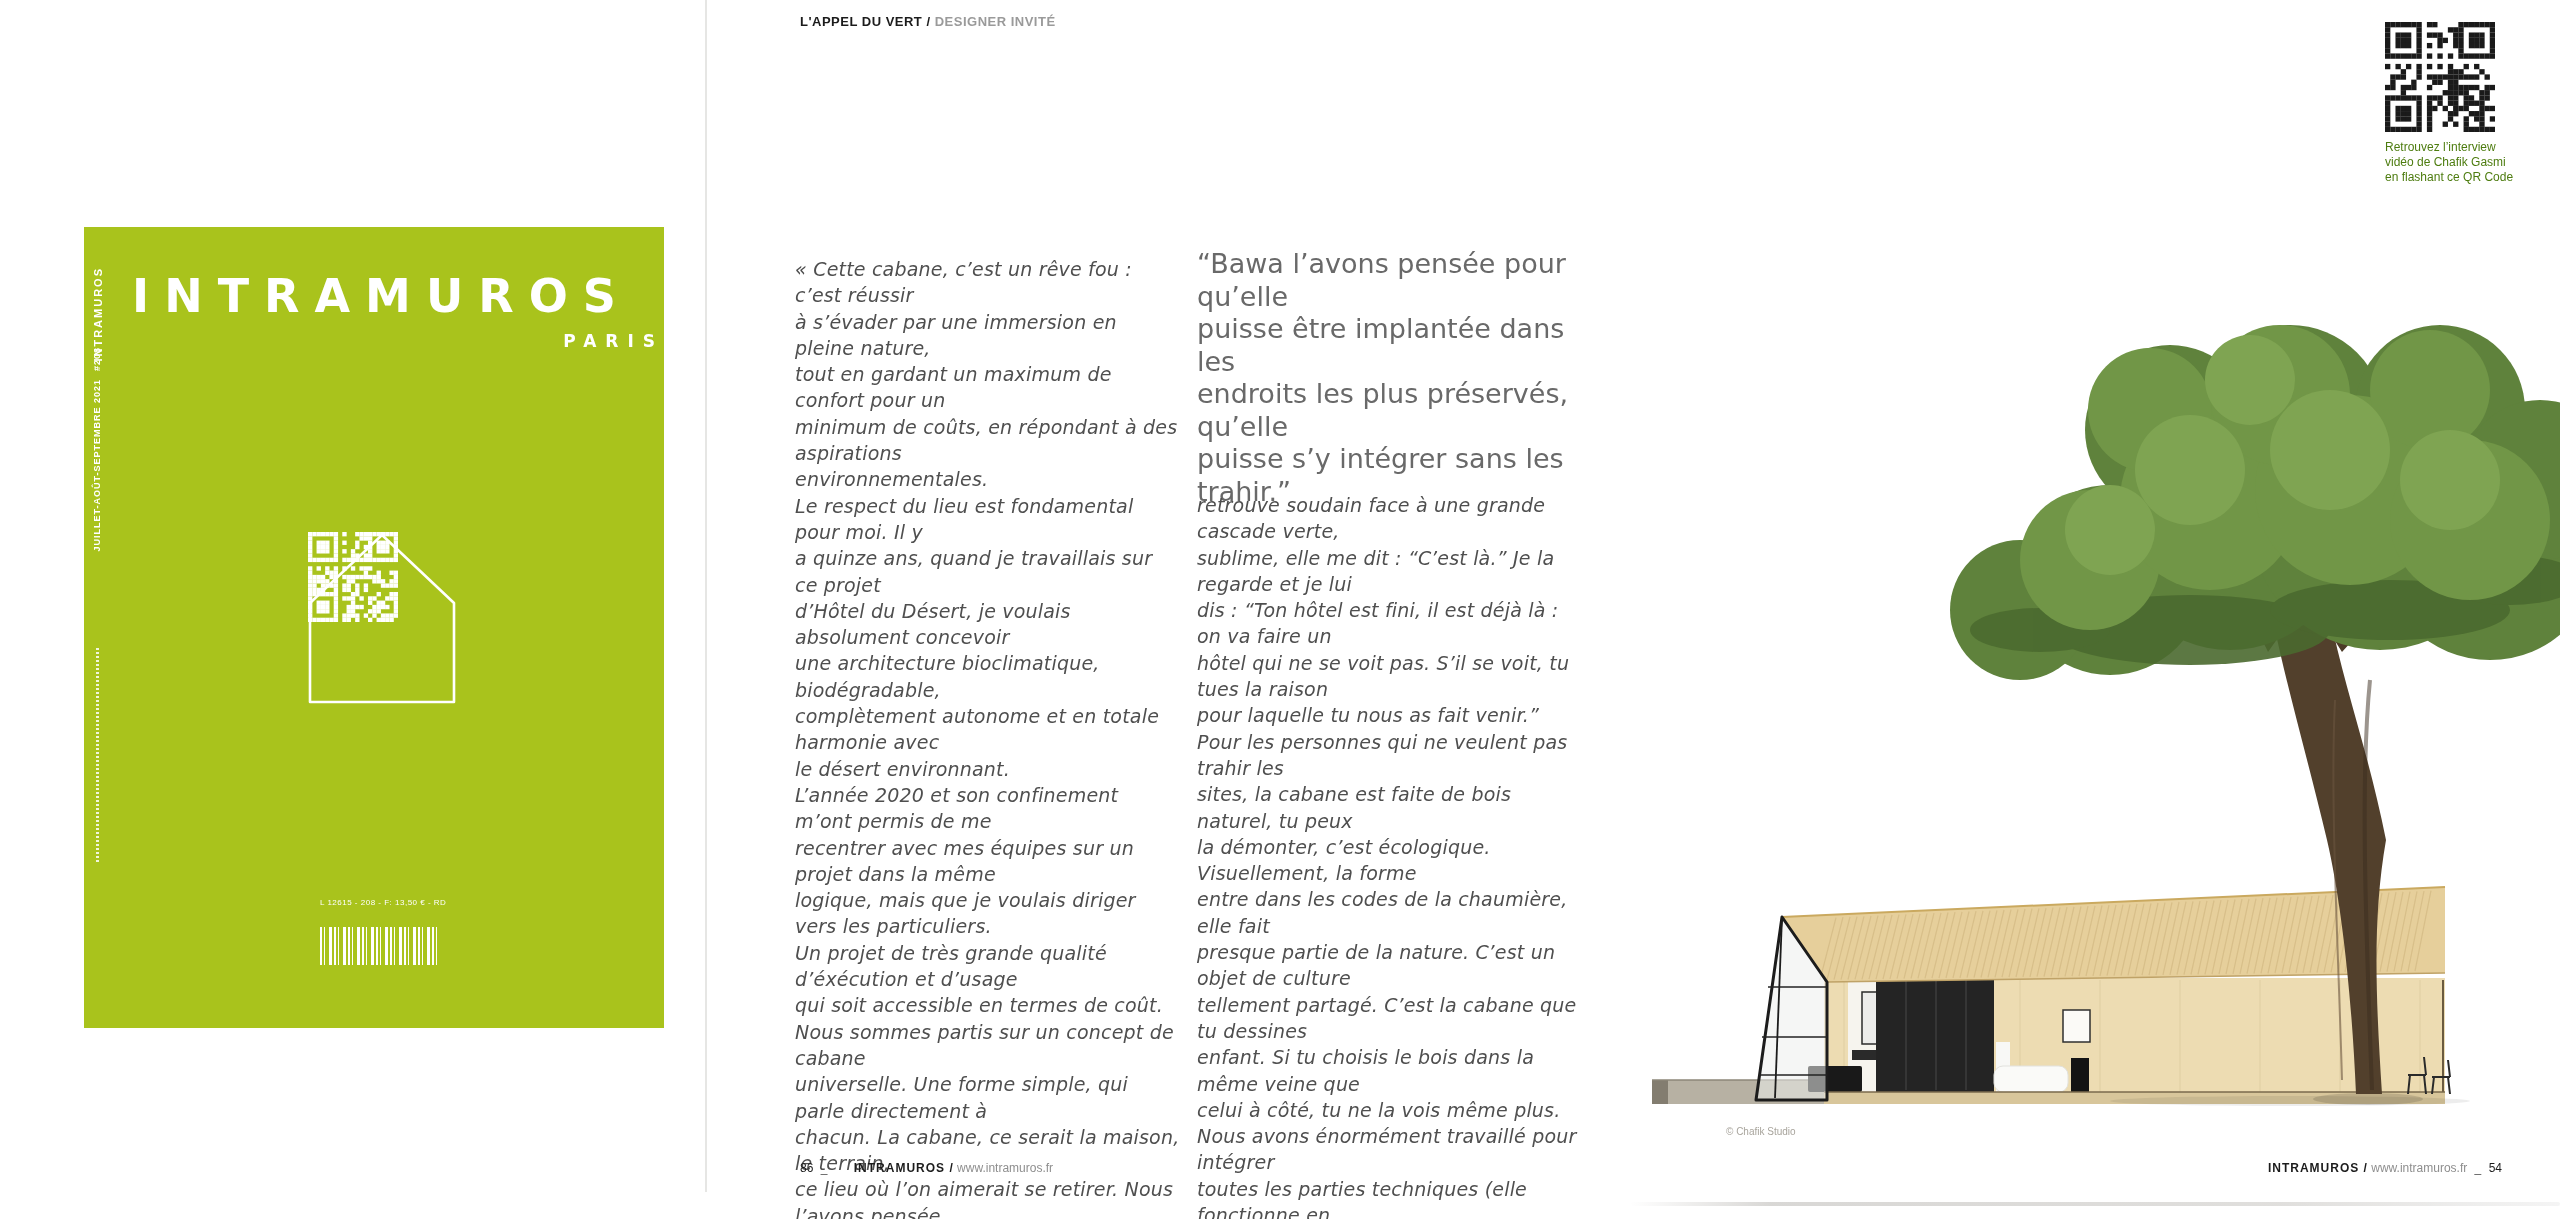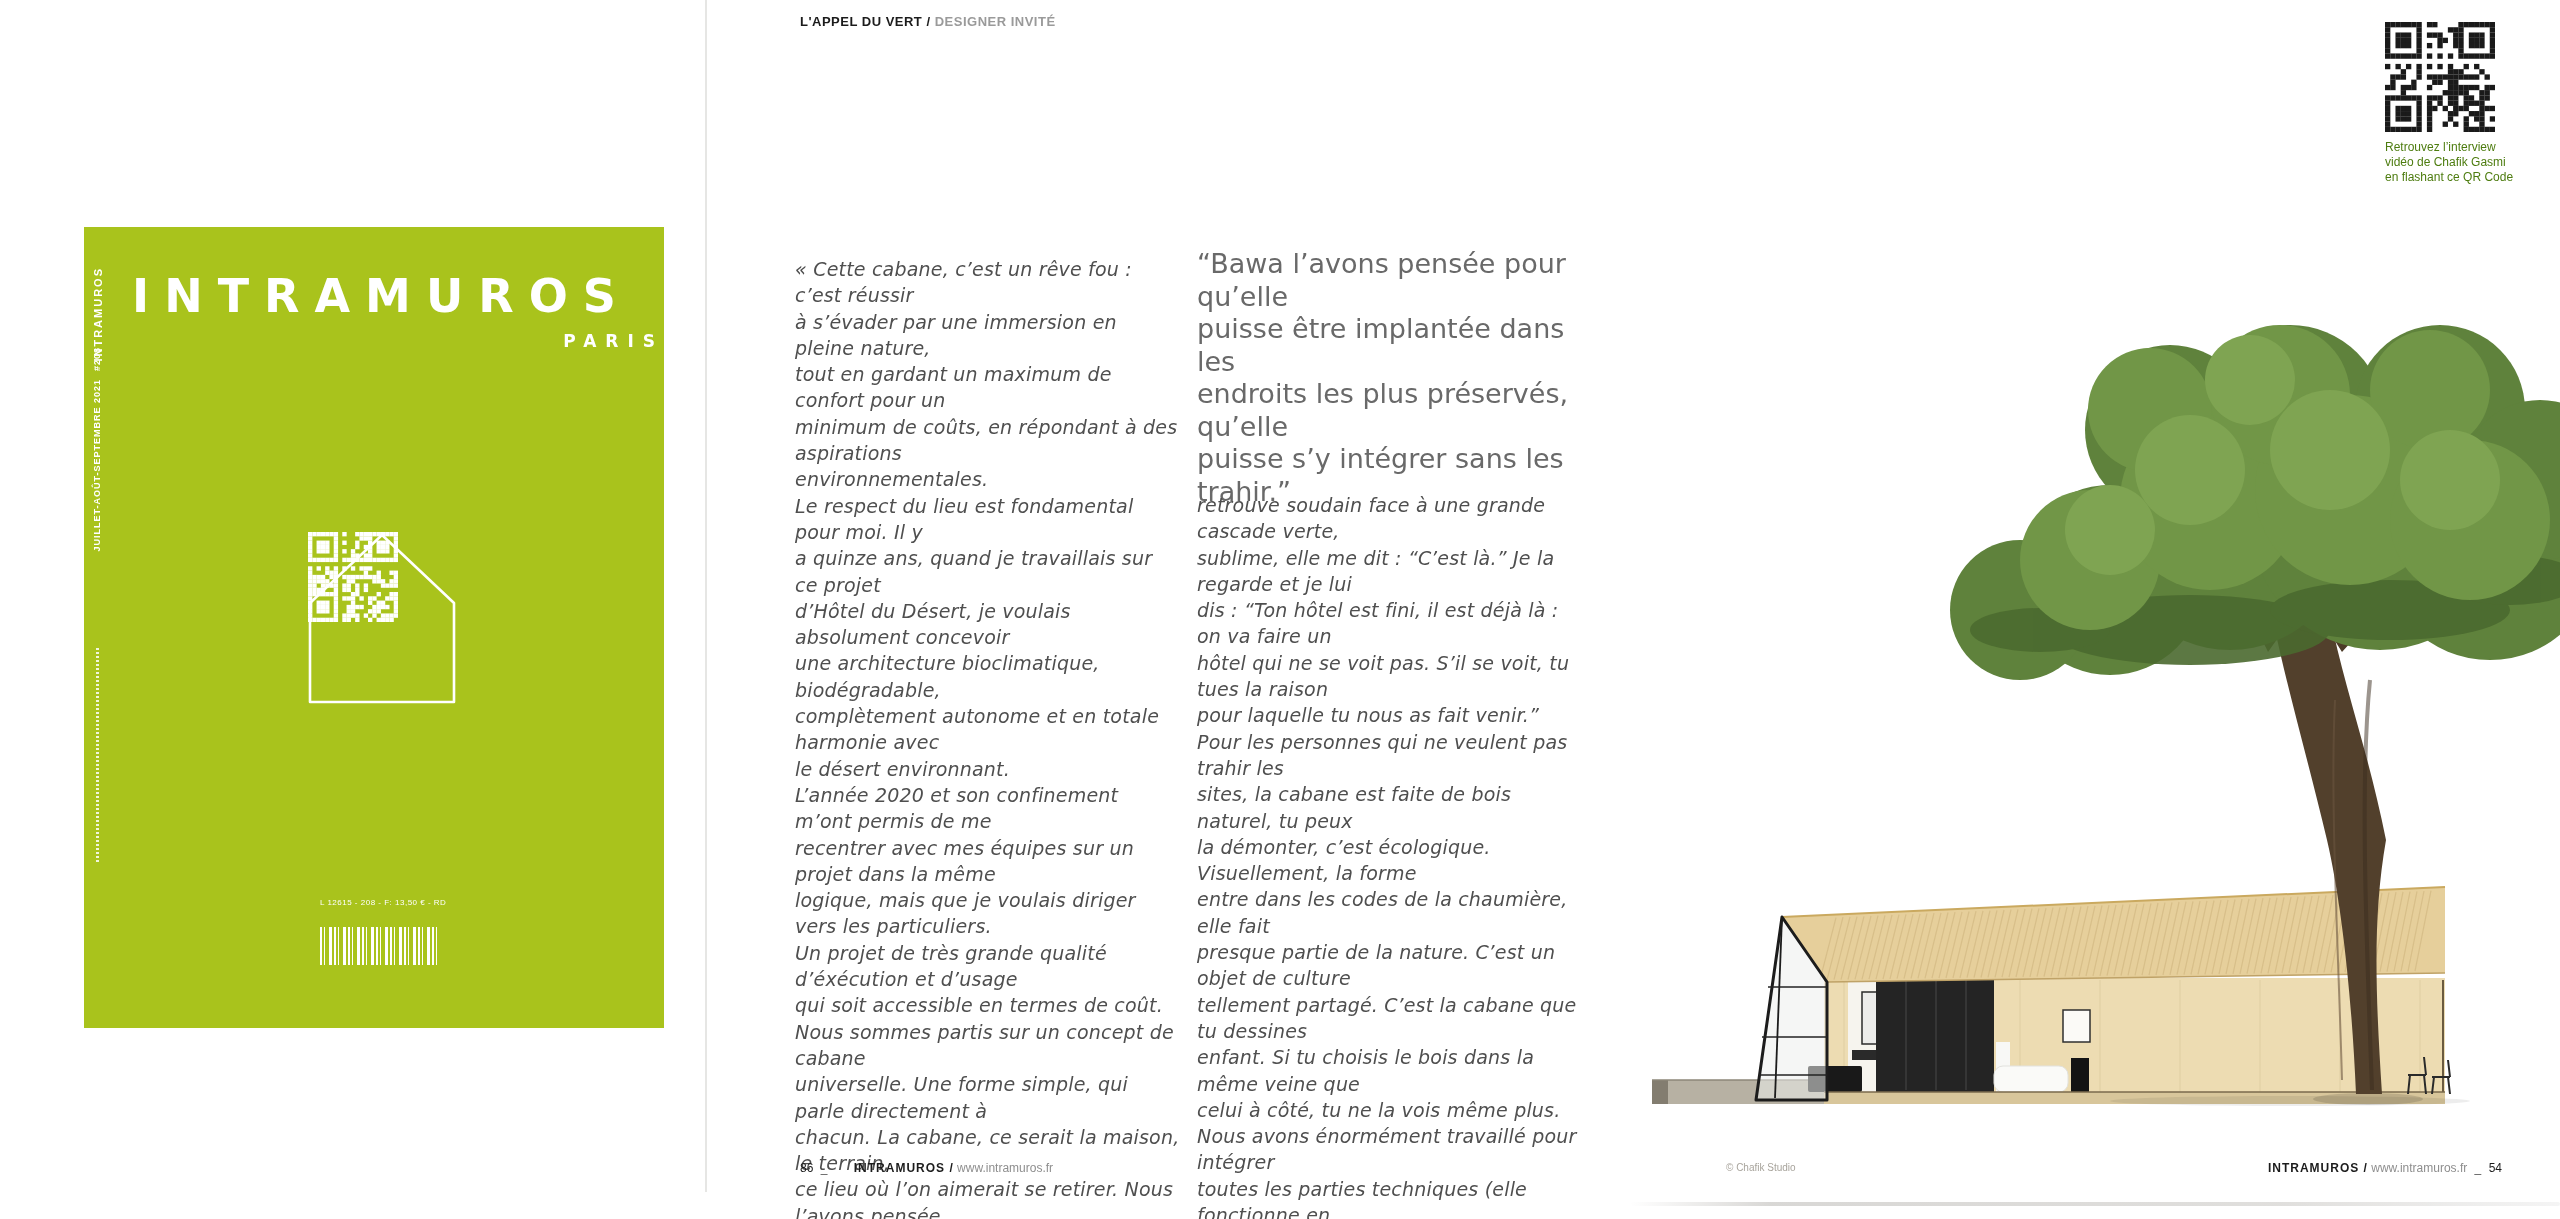--- a/index.html
+++ b/index.html
@@ -41,21 +41,21 @@
   .hand{font-family:"DejaVu Sans", sans-serif;font-style:italic;color:#4f4f4f;
         font-size:19px;line-height:26.3px;letter-spacing:.2px;white-space:pre-line;}
   .col-left{position:absolute;left:795px;top:256px;width:385px;}
   .col-right{position:absolute;left:1197px;top:492px;width:390px;}
   .pull-quote{position:absolute;left:1197px;top:248px;width:400px;font-family:"DejaVu Sans", sans-serif;
         font-size:27px;line-height:32.5px;color:#696969;white-space:pre-line;}
   .qr-article{position:absolute;left:2385px;top:22px;width:110px;height:110px;}
   .qr-caption{position:absolute;left:2385px;top:140px;font-size:12px;line-height:15px;
         color:#4d7c0f;white-space:pre-line;}
   .illustration{position:absolute;left:1590px;top:280px;width:970px;height:870px;}
-  .photo-credit{position:absolute;left:1726px;top:1126px;font-size:10px;color:#a8a49c;margin-top:36px;}
+  .photo-credit{position:absolute;left:1726px;top:1126px;font-size:10px;color:#a8a49c;}
   .footer{position:absolute;top:1161px;font-size:12px;white-space:nowrap;color:#1c1c1c;}
   .footer-left{left:800px;}
   .footer-right{right:58px;}
   .footer .pg{font-weight:normal;}
   .footer .sep{color:#555;margin:0 4px;}
   .footer .brand{font-weight:bold;letter-spacing:1px;padding-left:19px;}
   .footer .url{color:#8e8e8e;}
   .page-edge{position:absolute;left:1630px;top:1202px;width:930px;height:4px;opacity:.55;
      background:linear-gradient(90deg,rgba(150,150,150,0),#b9b7b3 15%,#c6c4c0 70%,rgba(160,160,160,.2));border-radius:2px;}
 </style>

